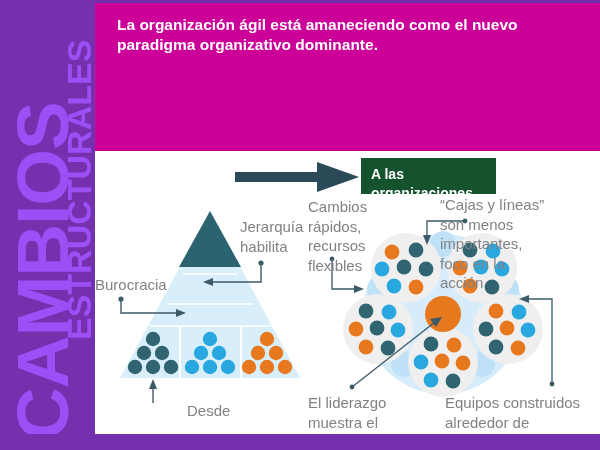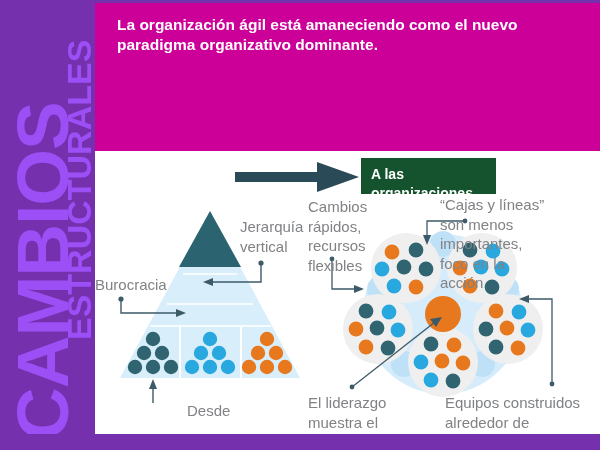--- a/index.html
+++ b/index.html
@@ -179,21 +179,21 @@
         </g>
         <polygon points="91,110 81,106 81,114" fill="#3c5a68"></polygon>
         <circle cx="26" cy="96" r="2.6" fill="#3c5a68"></circle>
 
         <g stroke="#3c5a68" stroke-width="1.4" fill="none">
           <path d="M58,200 L58,184"></path>
         </g>
         <polygon points="58,176 54,186 62,186" fill="#3c5a68"></polygon>
       </svg>
 
-      <div class="cap" style="left:145px;top:14px;width:62px;">Jerarquía vertical</div>
+      <div class="cap" style="left:145px;top:14px;width:62px;">Jerarquía habilita</div>
       <div class="cap" style="left:0;top:72px;width:80px;">Burocracia</div>
       <div class="cap" style="left:92px;top:198px;width:50px;">Desde</div>
     </div>
 
     <div id="diagram-right">
       <svg width="290" height="235" viewBox="0 0 290 235">
 
         <circle cx="133" cy="115" r="80" fill="#d6ecfa"></circle>
 
         <g fill="#bfe1f7">

